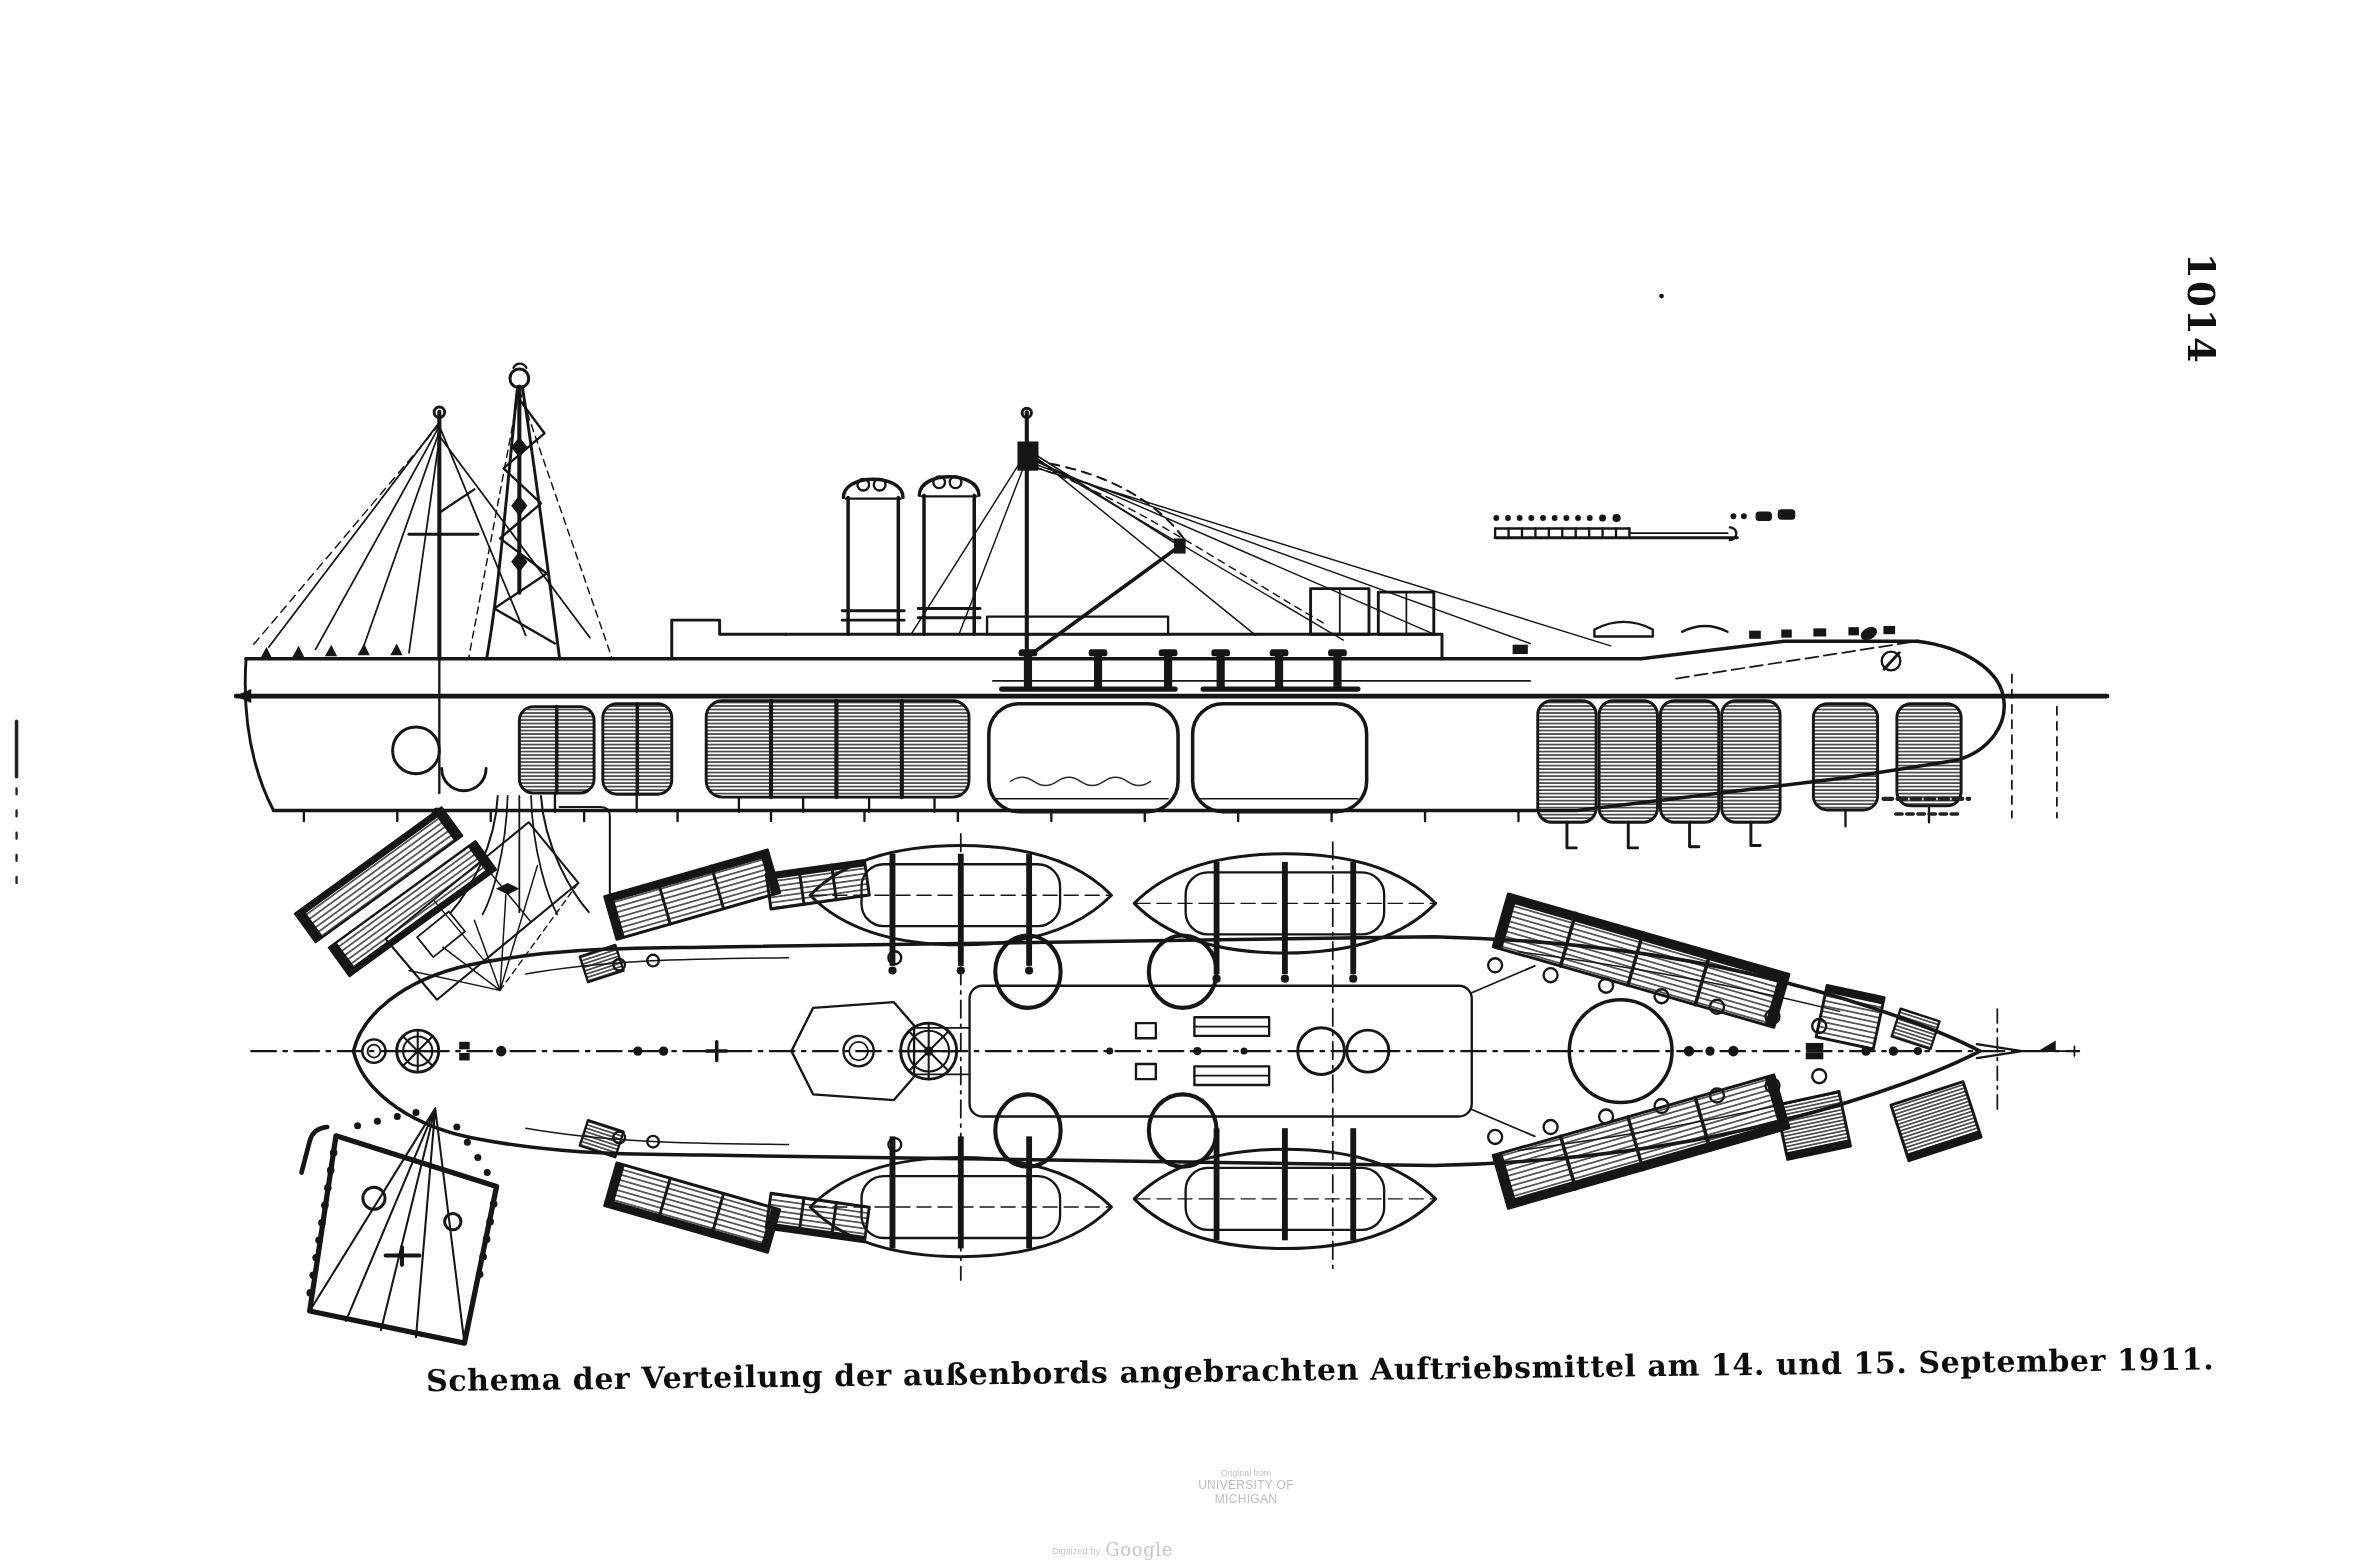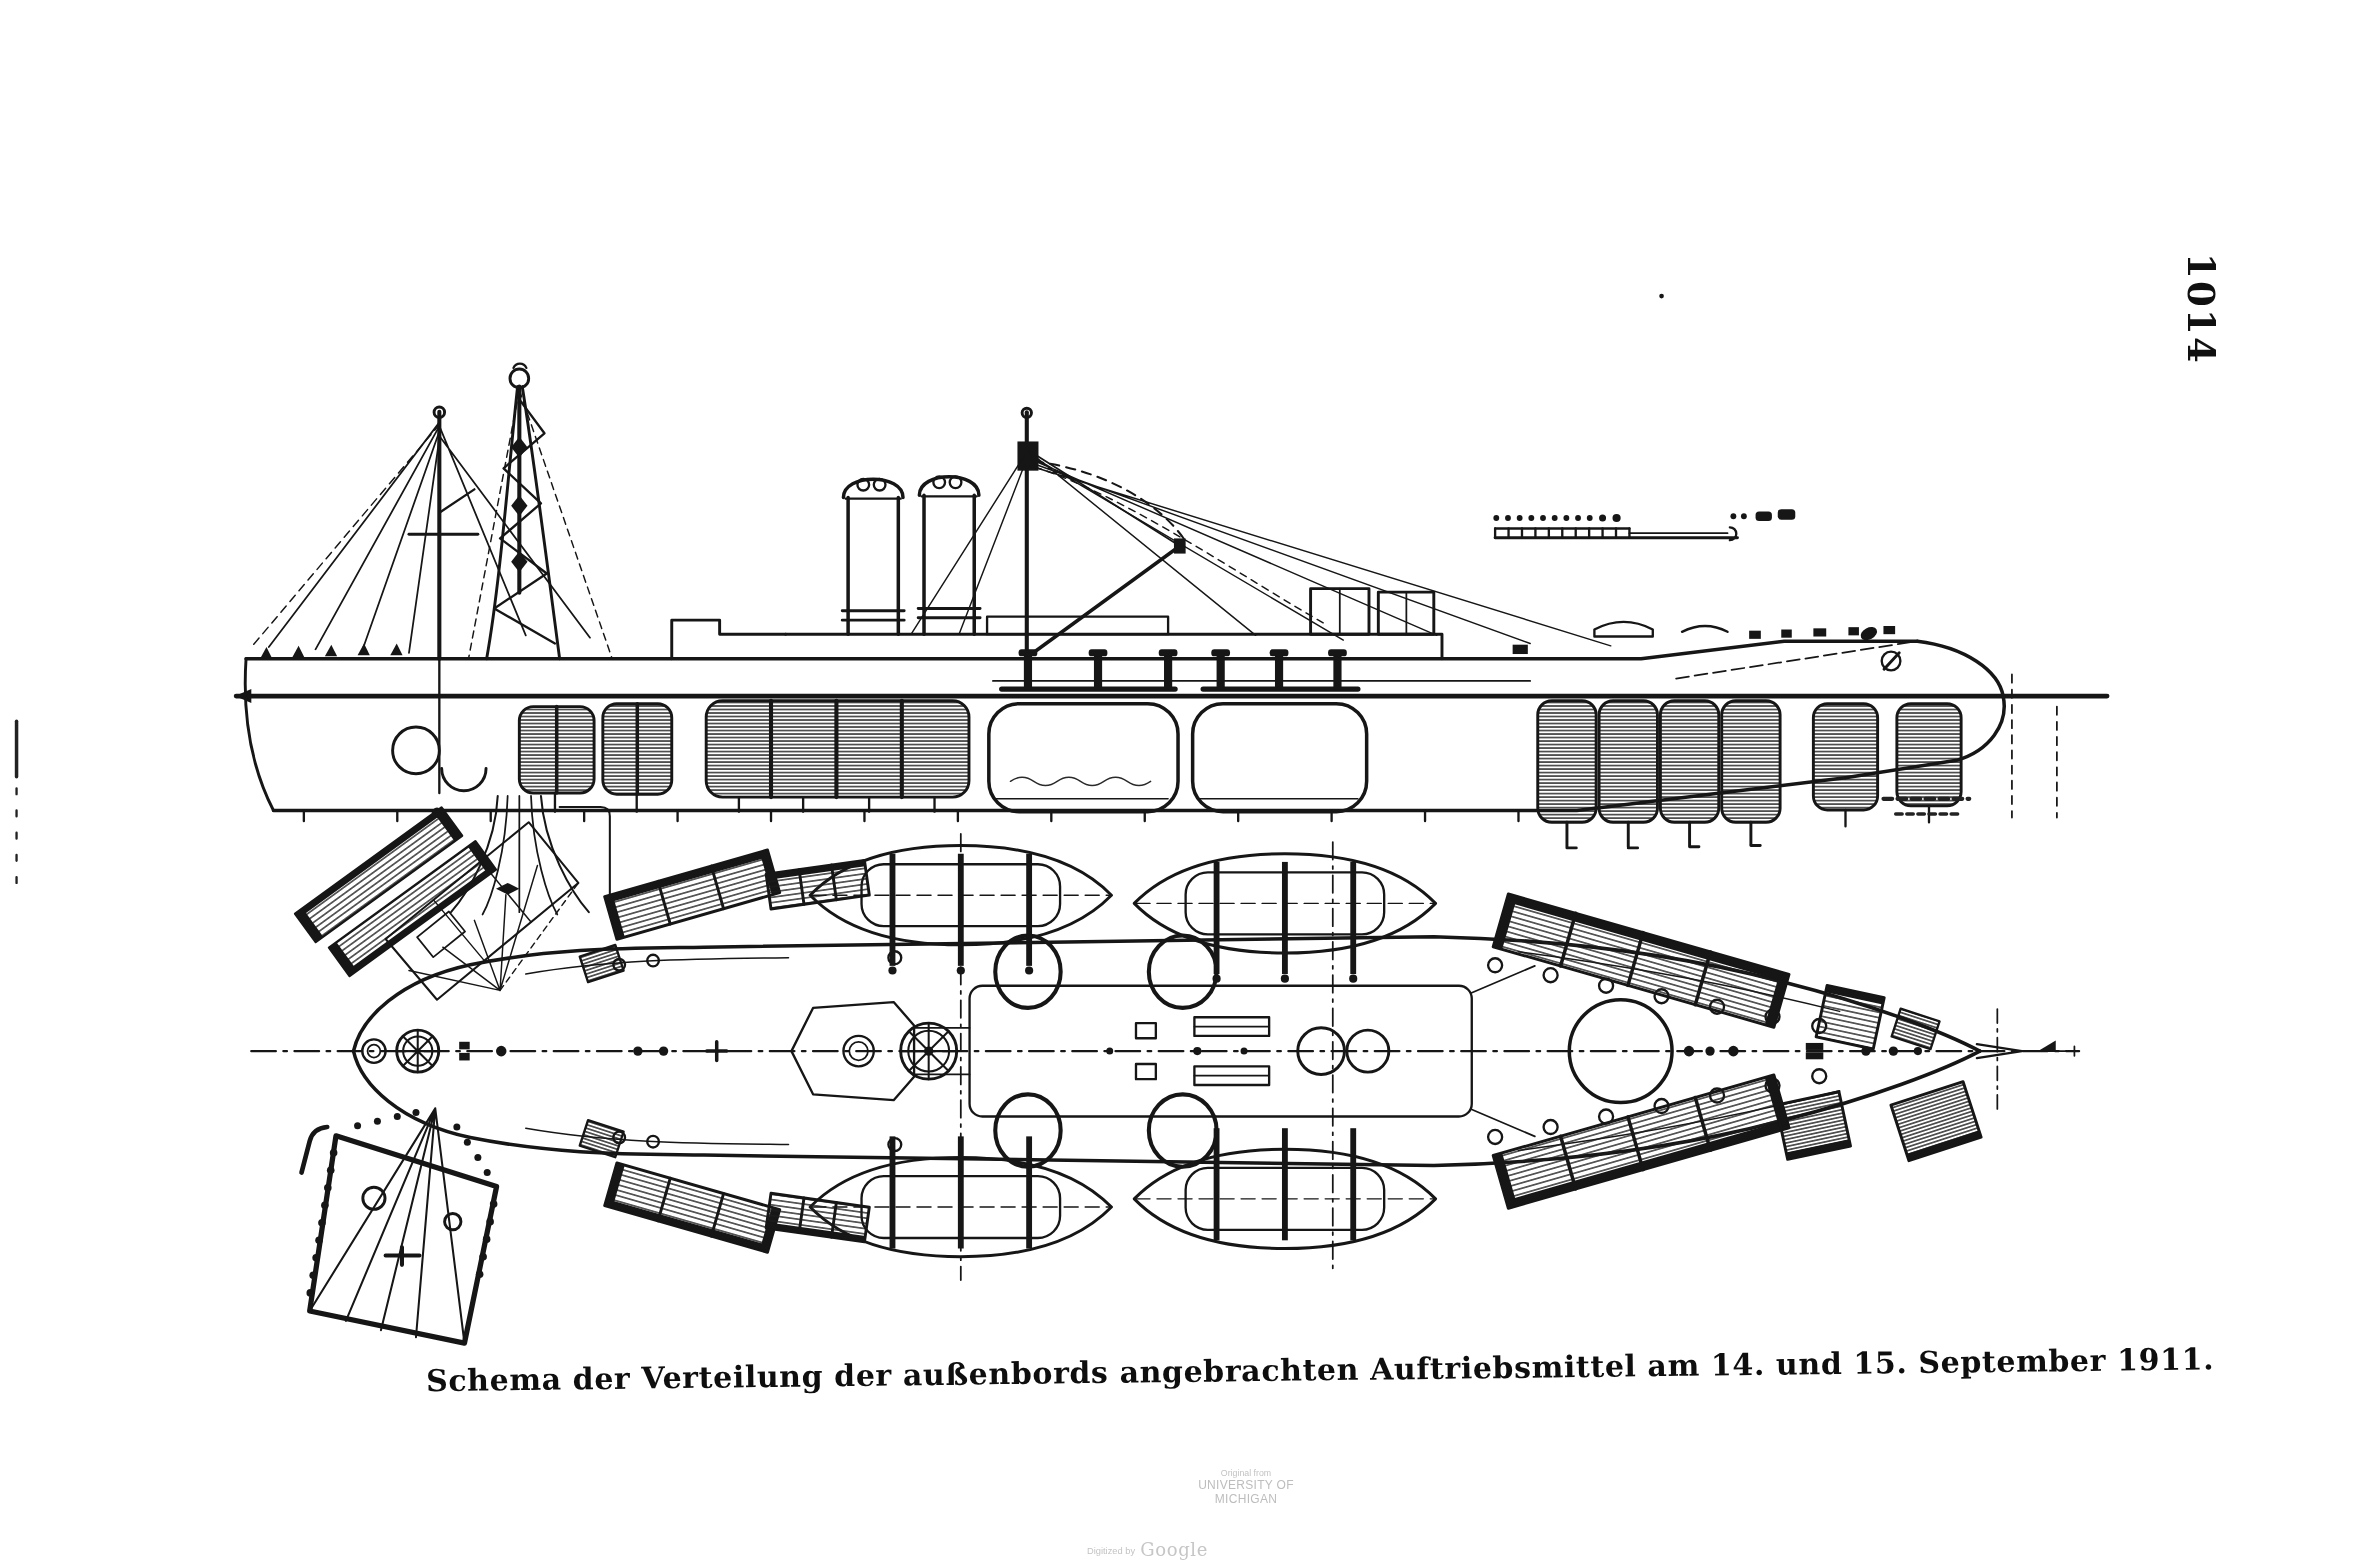--- a/index.html
+++ b/index.html
@@ -5,21 +5,21 @@
   html,body{margin:0;padding:0;background:#ffffff;}
   body{width:2366px;height:1565px;position:relative;overflow:hidden;
        font-family:"Liberation Serif", serif;color:#161616;}
   .fig{position:absolute;left:0;top:0;width:2366px;height:1565px;}
   .caption{position:absolute;left:426px;top:1354px;width:1512px;text-align:center;
            font-family:"DejaVu Serif", serif;font-weight:bold;font-size:30px;
            letter-spacing:0.6px;color:#0e0e0e;transform:rotate(-0.7deg);white-space:nowrap;}
   .pagenum{position:absolute;left:2135px;top:287px;width:131px;text-align:center;
            font-family:"DejaVu Serif", serif;font-weight:bold;font-size:37px;
            letter-spacing:2.3px;color:#101010;transform:rotate(90deg);}
-  .wm-left{position:absolute;left:1087px;top:1539px;white-space:nowrap;}
+  .wm-left{position:absolute;left:1052px;top:1539px;white-space:nowrap;}
   .wm-left .small{font-family:"Liberation Sans", sans-serif;font-size:9.3px;color:#c3c3c3;}
   .wm-left .brand{font-family:"DejaVu Serif", serif;font-size:18px;color:#c6c6c6;
                   letter-spacing:0.6px;margin-left:5.3px;vertical-align:-2.3px;}
   .wm-right{position:absolute;left:1182px;top:1468px;width:128px;text-align:center;
             font-family:"Liberation Sans", sans-serif;color:#c3c3c3;}
   .wm-right .l1{font-size:8.8px;}
   .wm-right .l2{font-size:12px;letter-spacing:0.3px;color:#bdbdbd;}
 </style>
 </head>
 <body>

